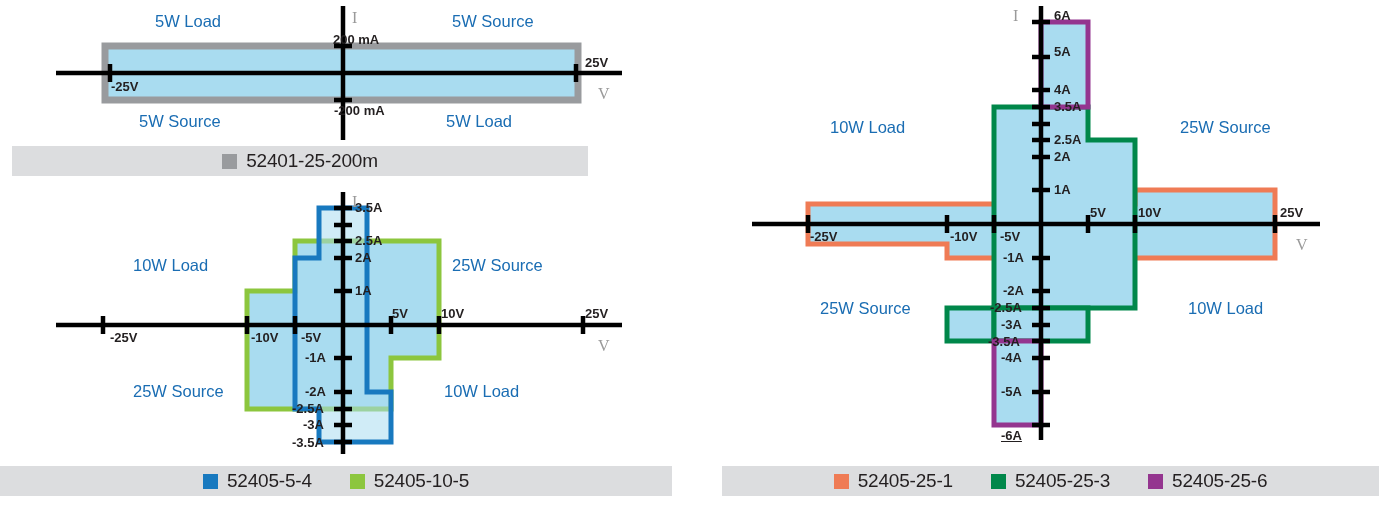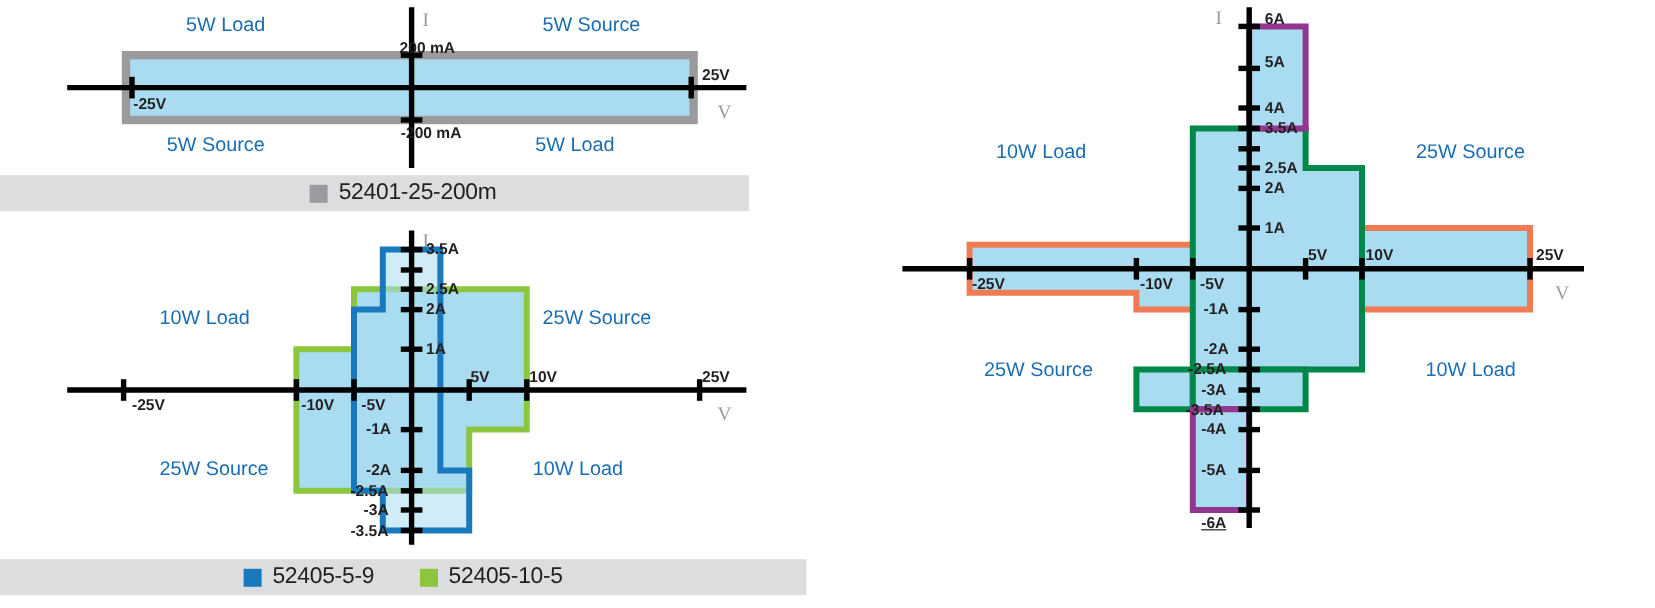--- a/index.html
+++ b/index.html
@@ -40,21 +40,21 @@
     <span class="quad-label" style="left:452px;top:12px;">5W Source</span>
     <span class="quad-label" style="left:139px;top:112px;">5W Source</span>
     <span class="quad-label" style="left:446px;top:112px;">5W Load</span>
 
     <span class="tick-label" style="left:333px;top:32px;">200 mA</span>
     <span class="tick-label" style="left:302px;top:103px;margin-left:32px;">-200 mA</span>
     <span class="tick-label" style="left:111px;top:79px;">-25V</span>
     <span class="tick-label" style="left:585px;top:55px;">25V</span>
   </div>
 
-  <div class="legend-bar" style="left:0;top:146px;width:576px;height:30px;padding-left:48px;">
+  <div class="legend-bar" style="left:12px;top:146px;width:576px;height:30px;">
     <div class="legend-item">
       <span class="legend-swatch" style="background:#999b9e;"></span>
       <span class="legend-label">52401-25-200m</span>
     </div>
   </div>
 
   <div class="panel" style="left:0;top:186px;width:680px;height:270px;">
     <svg width="680" height="270">
 
       <polygon points="247,105 295,105 295,55 439,55 439,172 391,172 391,223 247,223" fill="#a9dcf0" stroke="#8cc63e" stroke-width="5"></polygon>
@@ -105,21 +105,21 @@
     <span class="tick-label" style="left:305px;top:164px;">-1A</span>
     <span class="tick-label" style="left:305px;top:198px;">-2A</span>
     <span class="tick-label" style="left:292px;top:215px;">-2.5A</span>
     <span class="tick-label" style="left:303px;top:231px;">-3A</span>
     <span class="tick-label" style="left:292px;top:249px;">-3.5A</span>
   </div>
 
   <div class="legend-bar" style="left:0;top:466px;width:672px;height:30px;">
     <div class="legend-item">
       <span class="legend-swatch" style="background:#1879bf;"></span>
-      <span class="legend-label">52405-5-9</span>
+      <span class="legend-label">52405-5-4</span>
     </div>
     <div class="legend-item">
       <span class="legend-swatch" style="background:#8cc63e;"></span>
       <span class="legend-label">52405-10-5</span>
     </div>
   </div>
 
   <div class="panel" style="left:720px;top:0;width:659px;height:456px;">
 
     <svg width="659" height="456">
@@ -186,14 +186,28 @@
     <span class="tick-label" style="left:283px;top:250px;">-1A</span>
     <span class="tick-label" style="left:283px;top:283px;">-2A</span>
     <span class="tick-label" style="left:270px;top:300px;">-2.5A</span>
     <span class="tick-label" style="left:281px;top:317px;">-3A</span>
     <span class="tick-label" style="left:268px;top:334px;">-3.5A</span>
     <span class="tick-label" style="left:281px;top:350px;">-4A</span>
     <span class="tick-label" style="left:281px;top:384px;">-5A</span>
     <span class="tick-label" style="left:281px;top:428px;text-decoration:underline;">-6A</span>
   </div>
 
+  <div class="legend-bar" style="left:722px;top:466px;width:657px;height:30px;">
+    <div class="legend-item">
+      <span class="legend-swatch" style="background:#ef7b55;"></span>
+      <span class="legend-label">52405-25-1</span>
+    </div>
+    <div class="legend-item">
+      <span class="legend-swatch" style="background:#00874a;"></span>
+      <span class="legend-label">52405-25-3</span>
+    </div>
+    <div class="legend-item">
+      <span class="legend-swatch" style="background:#94358f;"></span>
+      <span class="legend-label">52405-25-6</span>
+    </div>
+  </div>
 
 </div>
 
 </body></html>

